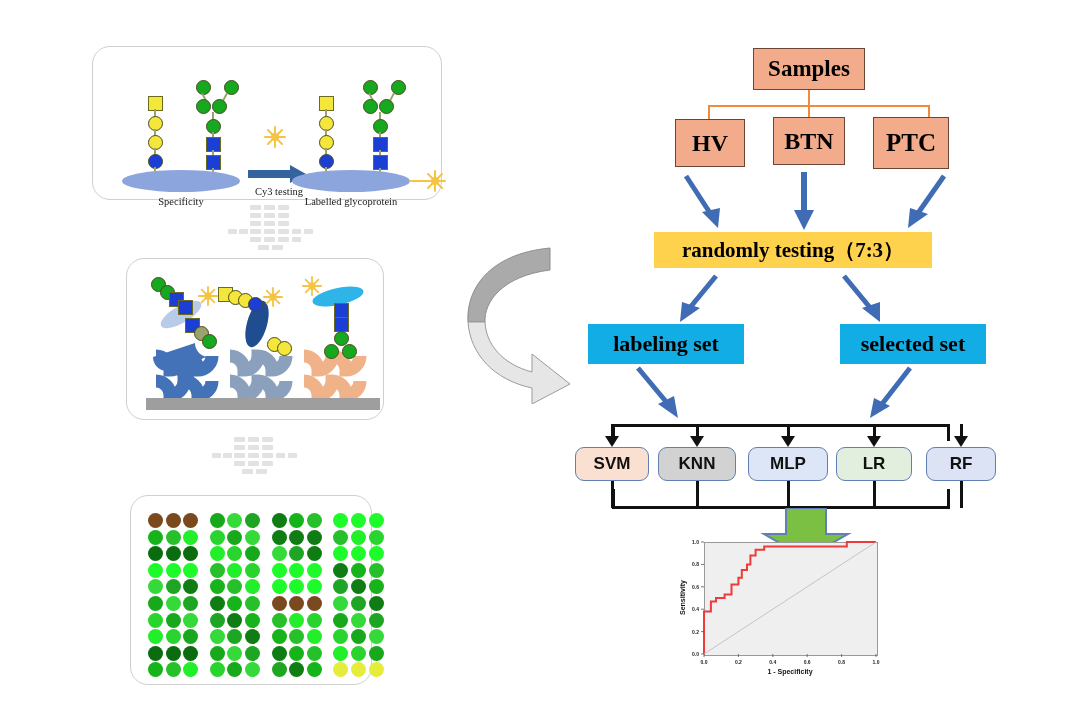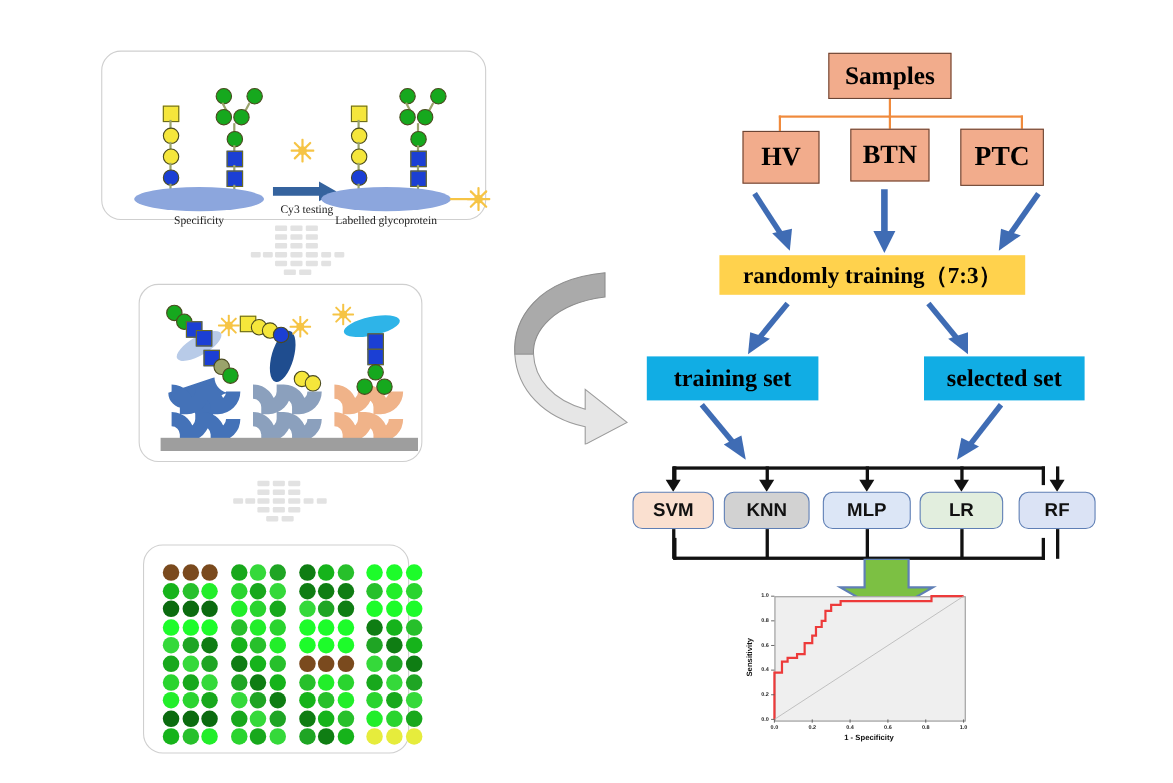--- a/index.html
+++ b/index.html
@@ -405,34 +405,34 @@
 <svg class="abs" style="left:792px;top:170px;width:24px;height:64px;" viewBox="0 0 24 64">
   <line x1="12" y1="2" x2="12" y2="44" stroke="#3f6cb4" stroke-width="6"></line>
   <polygon points="12,60 2,40 22,40" fill="#3f6cb4"></polygon>
 </svg>
 <svg class="abs" style="left:900px;top:172px;width:52px;height:62px;" viewBox="0 0 52 62">
   <line x1="44" y1="4" x2="16" y2="44" stroke="#3f6cb4" stroke-width="5"></line>
   <polygon points="8,56 10,36 28,42" fill="#3f6cb4"></polygon>
 </svg>
 
 <div class="fbox yellowb" style="left:654px;top:232px;width:278px;height:36px;font-size:21px;">
-  <span>randomly training（7:3）</span>
+  <span>randomly testing（7:3）</span>
 </div>
 
 <svg class="abs" style="left:672px;top:272px;width:52px;height:56px;" viewBox="0 0 52 56">
   <line x1="44" y1="4" x2="16" y2="38" stroke="#3f6cb4" stroke-width="5"></line>
   <polygon points="8,50 10,30 28,36" fill="#3f6cb4"></polygon>
 </svg>
 <svg class="abs" style="left:838px;top:272px;width:52px;height:56px;" viewBox="0 0 52 56">
   <line x1="6" y1="4" x2="34" y2="38" stroke="#3f6cb4" stroke-width="5"></line>
   <polygon points="42,50 24,36 42,30" fill="#3f6cb4"></polygon>
 </svg>
 
 <div class="fbox cyanb" style="left:588px;top:324px;width:156px;height:40px;font-size:22px;">
-  <span>training set</span>
+  <span>labeling set</span>
 </div>
 <div class="fbox cyanb" style="left:840px;top:324px;width:146px;height:40px;font-size:22px;">
   <span>selected set</span>
 </div>
 
 <svg class="abs" style="left:630px;top:366px;width:58px;height:58px;" viewBox="0 0 58 58">
   <line x1="8" y1="2" x2="38" y2="38" stroke="#3f6cb4" stroke-width="5"></line>
   <polygon points="48,52 28,38 44,30" fill="#3f6cb4"></polygon>
 </svg>
 <svg class="abs" style="left:860px;top:366px;width:58px;height:58px;" viewBox="0 0 58 58">

